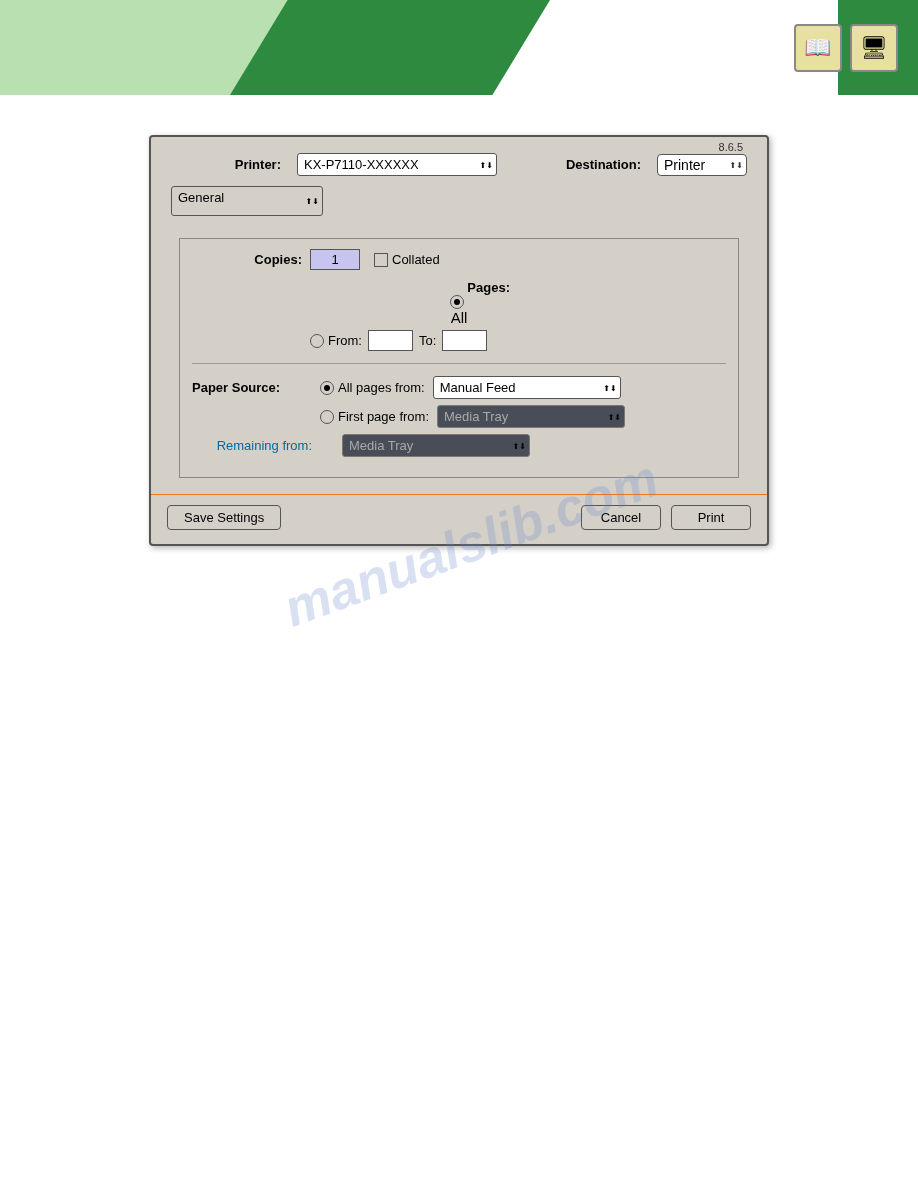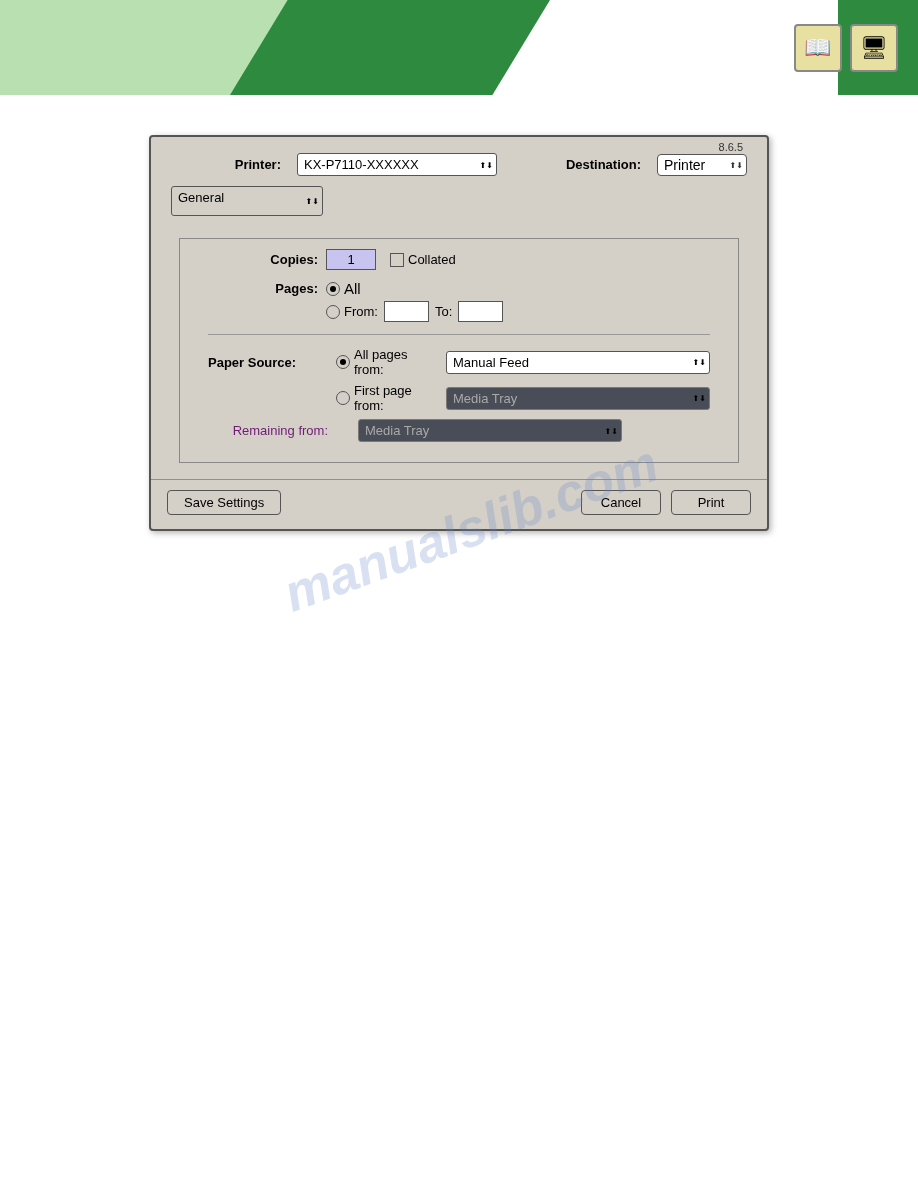--- a/index.html
+++ b/index.html
@@ -317,21 +317,21 @@
       font-size: 13px;
       margin-right: 8px;
     }
 
     .paper-select-wrapper {
       position: relative;
       display: inline-block;
     }
 
     .paper-select-wrapper select {
-      width: 264px;
+      width: 188px;
       background: #ffffff;
       border: 1px solid #555;
       border-radius: 3px;
       padding: 3px 22px 3px 6px;
       font-size: 13px;
       appearance: none;
       -webkit-appearance: none;
     }
 
     .paper-select-wrapper::after {
@@ -350,21 +350,21 @@
     }
 
     
     .remaining-row {
       display: flex;
       align-items: center;
     }
 
     .remaining-label {
       font-size: 13px;
-      color: #701a75;
+      color: #0369a1;
       min-width: 120px;
       text-align: right;
       margin-right: 8px;
     }
 
     
     .dialog-footer {
       display: flex;
       align-items: center;
       justify-content: space-between;
@@ -401,21 +401,21 @@
       font-weight: bold;
       white-space: nowrap;
       rotate: -20deg;
       pointer-events: none;
       user-select: none;
     }
 
     .dialog-inner-border {
       border: 1px solid #888;
       margin: 0 8px 0 8px;
-      padding: 10px 28px;
+      padding: 10px 12px;
       background: #d4d0c8;
     }
   </style>
 </head>
 <body>
 
 <div class="header-bar">
   <div class="header-green-light"></div>
   <div class="header-green-dark"></div>
   <div class="header-green-right"></div>
@@ -464,21 +464,21 @@
         <div class="dialog-row">
           <span class="dialog-row-label">Copies:</span>
           <input class="copies-input" type="text" value="1" style="">
           <label style="margin-left:14px; font-size:13px; display:flex; align-items:center; cursor:pointer;">
             <span class="mac-checkbox"></span>
             <span>Collated</span>
           </label>
         </div>
 
         <div class="pages-section">
-          <div style="display:flex; align-items:center; margin-bottom:4px;">
+          <div style="display:flex; align-items:center; margin-bottom:4px;flex-direction:column;">
             <span class="dialog-row-label">Pages:</span>
             <span class="mac-radio selected"></span>
             <span style="font-size:15px; cursor:pointer;">All</span>
           </div>
           <div style="display:flex; align-items:center; margin-left:118px;">
             <span class="mac-radio"></span>
             <span style="font-size:13px; margin-right:6px; cursor:pointer;">From:</span>
             <input class="from-input" type="text" value="" style="">
             <span style="font-size:13px; margin:0 6px;">To:</span>
             <input class="to-input" type="text" value="" style="">

